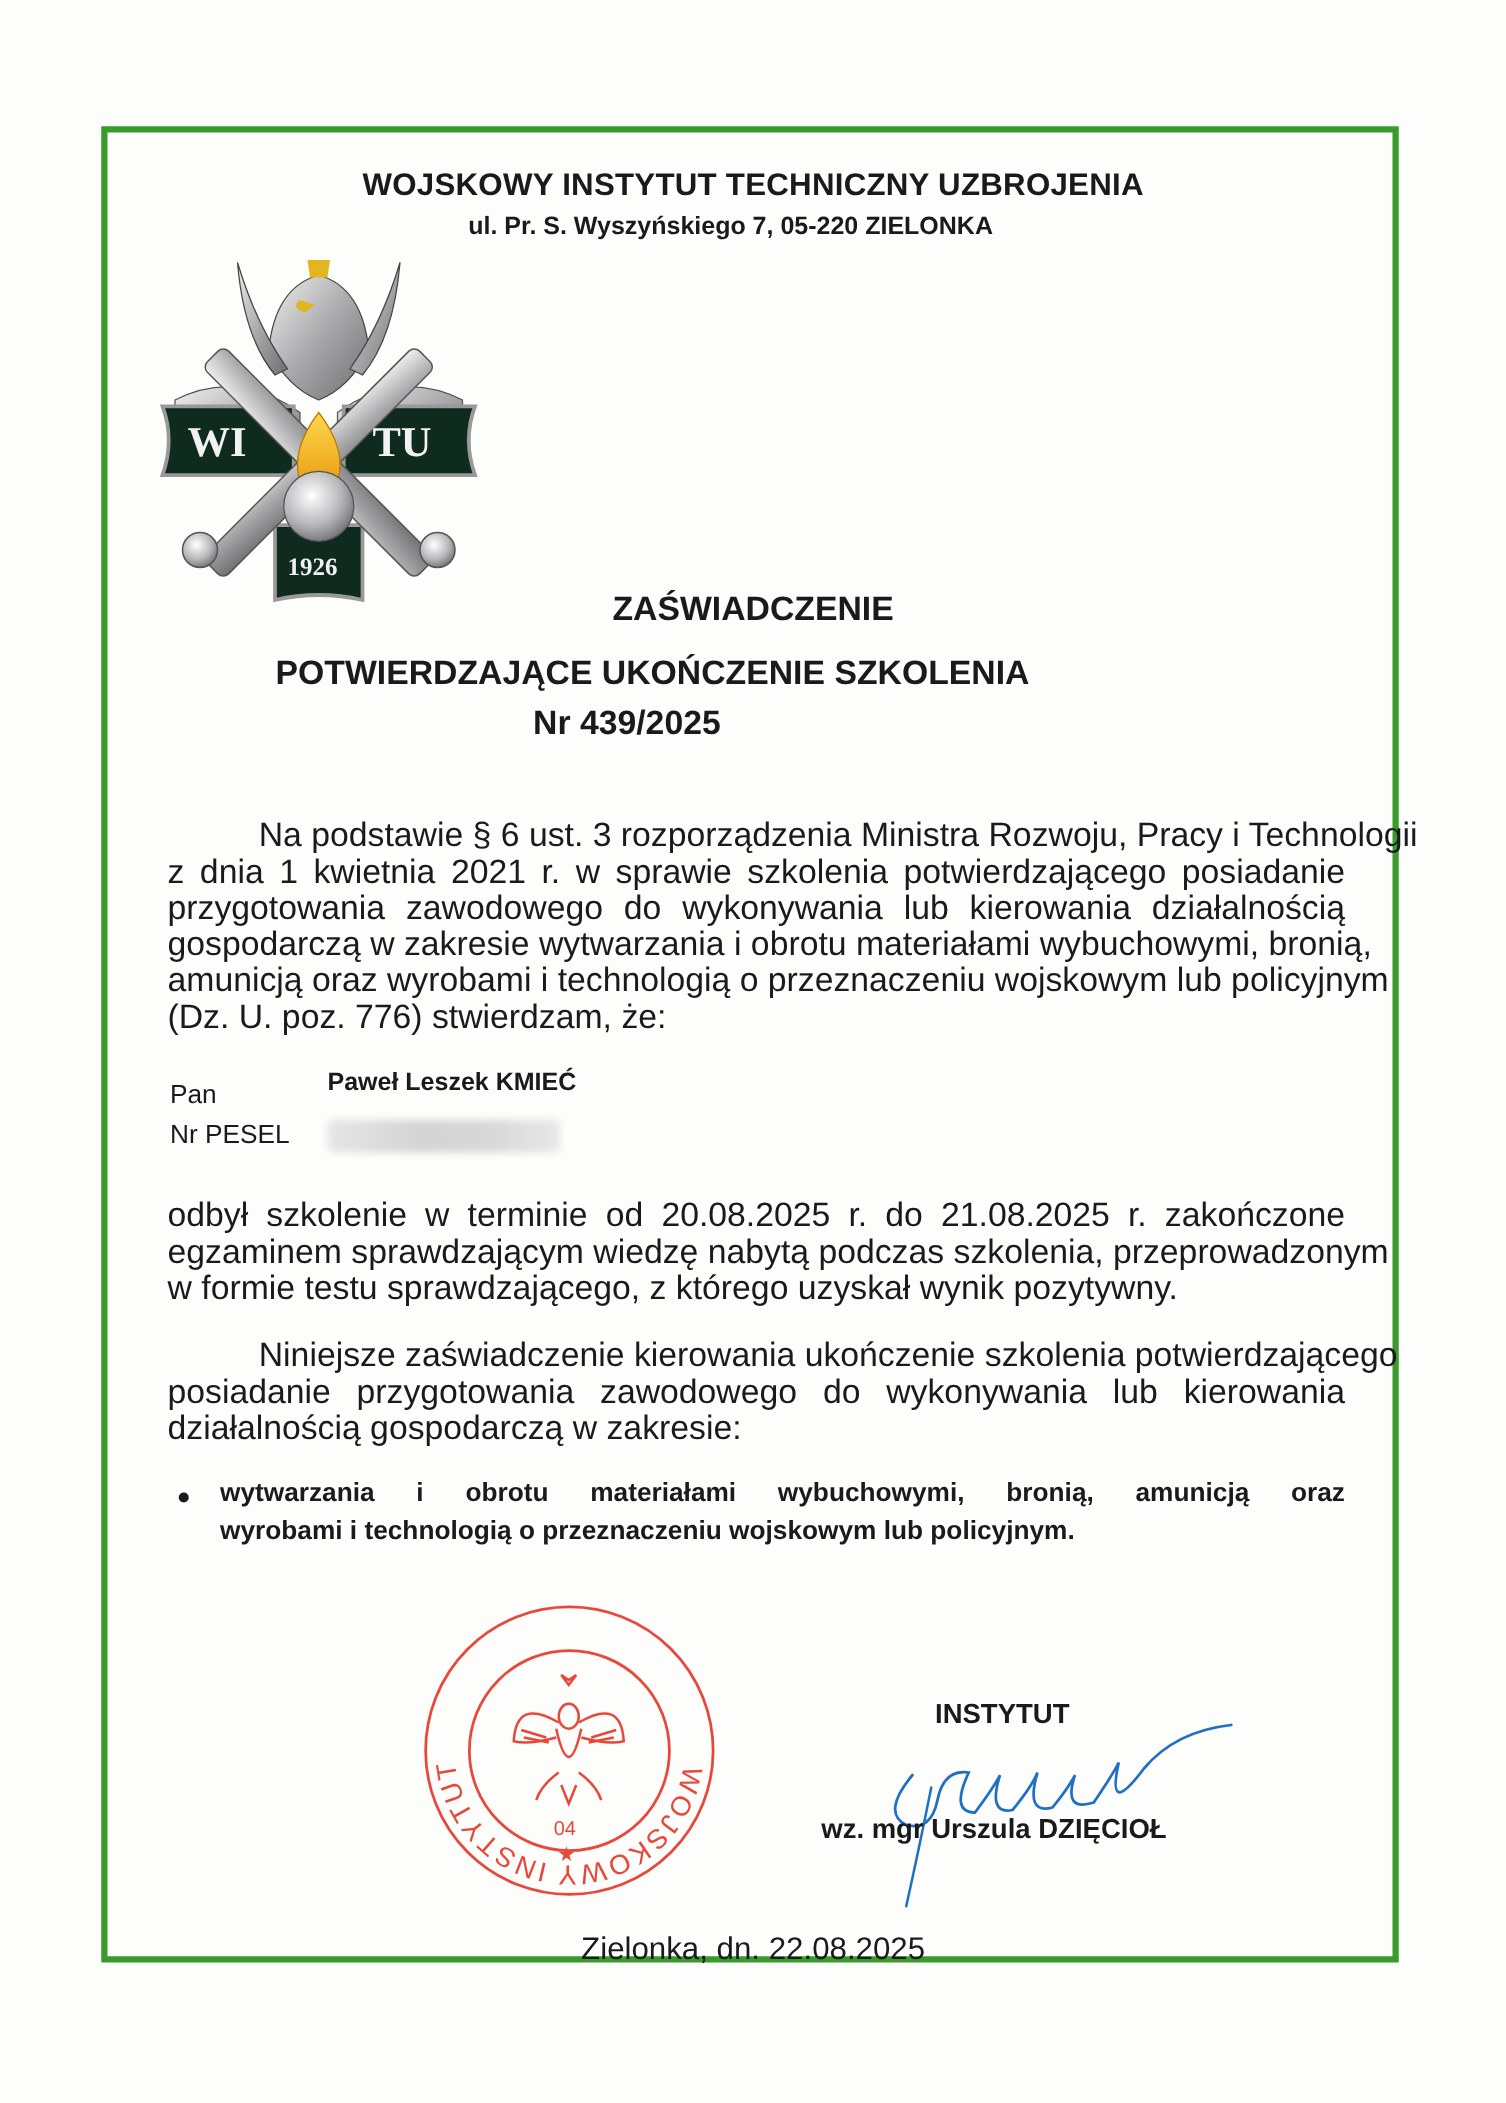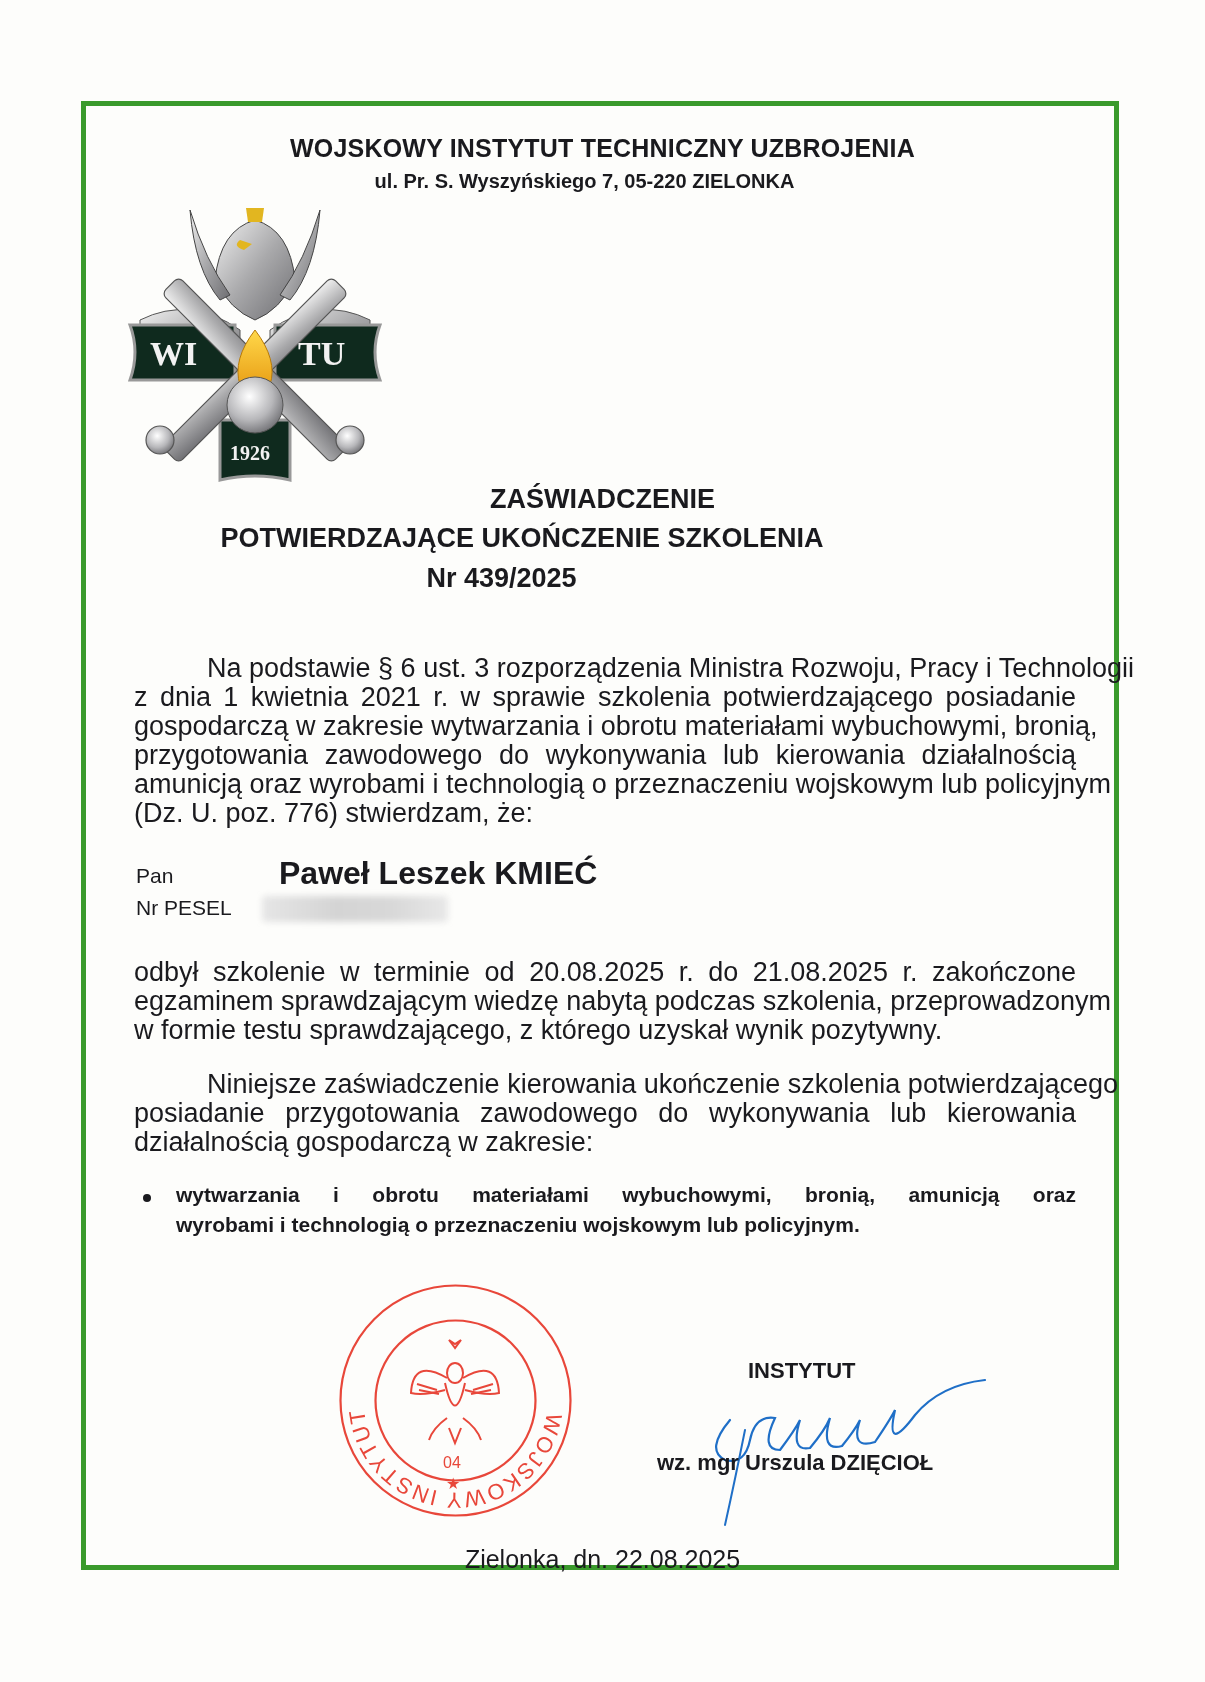--- a/index.html
+++ b/index.html
@@ -25,34 +25,34 @@
     }
     .inst-addr {
       left: 0; width: 1169px; top: 170px; text-align: center;
       font-size: 20px; font-weight: bold;
     }
     .emblem { left: 120px; top: 200px; width: 270px; height: 300px; }
     .title {
       left: 0; width: 1205px; text-align: center;
       font-weight: bold; font-size: 27px;
     }
-    .t1 { top: 484px; left: 0; width: 1205px; }
+    .t1 { top: 472px; left: 0; width: 1205px; }
     .t2 { top: 523px; left: 0; width: 1044px; }
     .t3 { top: 563px; left: 0; width: 1003px; }
     .para {
       left: 134px; width: 942px;
       font-size: 27px; line-height: 29px;
       text-align: justify;
     }
     .para .line { display: block; text-align: justify; text-align-last: justify; height: 29px; white-space: nowrap; }
     .para .line.last { text-align-last: left; }
     .indent { text-indent: 73px; }
     .p1 { top: 654px; }
     .pan-label { left: 136px; top: 864px; font-size: 21px; }
-    .pan-name { left: 262px; top: 855px; font-size: 32px; font-weight: bold; margin-left: 17px; }
+    .pan-name { left: 262px; top: 855px; font-size: 20px; font-weight: bold; }
     .pesel-label { left: 136px; top: 896px; font-size: 21px; }
     .pesel-blur {
       left: 262px; top: 896px; width: 186px; height: 26px;
       background: linear-gradient(90deg, #e6e6e6, #d4d4d4 40%, #d8d8d8 70%, #e8e8e8);
       filter: blur(3px);
       border-radius: 4px;
     }
     .p2 { top: 958px; }
     .p3 { top: 1070px; }
     .bullet-dot {
@@ -128,22 +128,22 @@
   <text x="110" y="260" font-family="Liberation Serif, serif" font-weight="bold" font-size="20" fill="#f2f2f2">1926</text>
 </svg>
 
 <div class="abs title t1">ZAŚWIADCZENIE</div>
 <div class="abs title t2">POTWIERDZAJĄCE UKOŃCZENIE SZKOLENIA</div>
 <div class="abs title t3">Nr 439/2025</div>
 
 <div class="abs para p1">
   <span class="line indent">Na podstawie § 6 ust. 3 rozporządzenia Ministra Rozwoju, Pracy i Technologii</span>
   <span class="line">z dnia 1 kwietnia 2021 r. w sprawie szkolenia potwierdzającego posiadanie</span>
+  <span class="line">przygotowania zawodowego do wykonywania lub kierowania działalnością</span>
   <span class="line">gospodarczą w zakresie wytwarzania i obrotu materiałami wybuchowymi, bronią,</span>
-  <span class="line">przygotowania zawodowego do wykonywania lub kierowania działalnością</span>
   <span class="line">amunicją oraz wyrobami i technologią o przeznaczeniu wojskowym lub policyjnym</span>
   <span class="line last">(Dz. U. poz. 776) stwierdzam, że:</span>
 </div>
 
 <div class="abs pan-label">Pan</div>
 <div class="abs pan-name">Paweł Leszek KMIEĆ</div>
 <div class="abs pesel-label">Nr PESEL</div>
 <div class="abs pesel-blur"></div>
 
 <div class="abs para p2">

